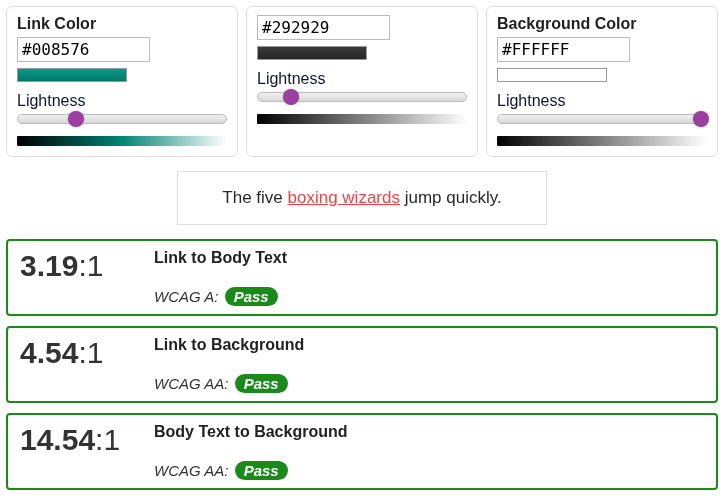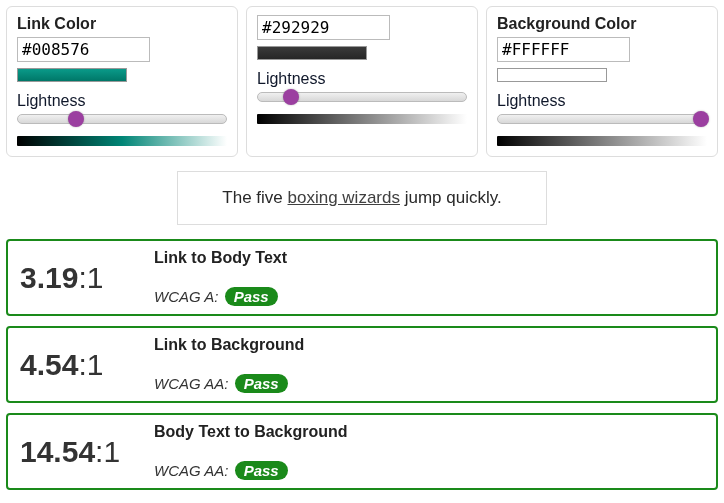--- a/index.html
+++ b/index.html
@@ -91,36 +91,35 @@
     margin-top: 14px;
   }
   .sample-box {
     border: 1px solid #ddd;
     padding: 16px 44px;
     font-size: 17px;
     color: #292929;
     text-align: center;
   }
   .sample-box .link-text {
-    color: #404040;
+    color: #ef4444;
     text-decoration: underline;
   }
 
   .results {
     margin-top: 14px;
     display: flex;
     flex-direction: column;
     gap: 10px;
   }
   .result-card {
     border: 2px solid #1a8a1a;
     border-radius: 4px;
     padding: 8px 12px;
     display: flex;
-    align-items: center;
     gap: 22px;
   }
   .ratio {
     font-size: 30px;
     color: #333;
     min-width: 112px;
     font-weight: 400;
   }
   .ratio b { font-weight: 800; }
   .result-body { display: flex; flex-direction: column; gap: 20px; }

